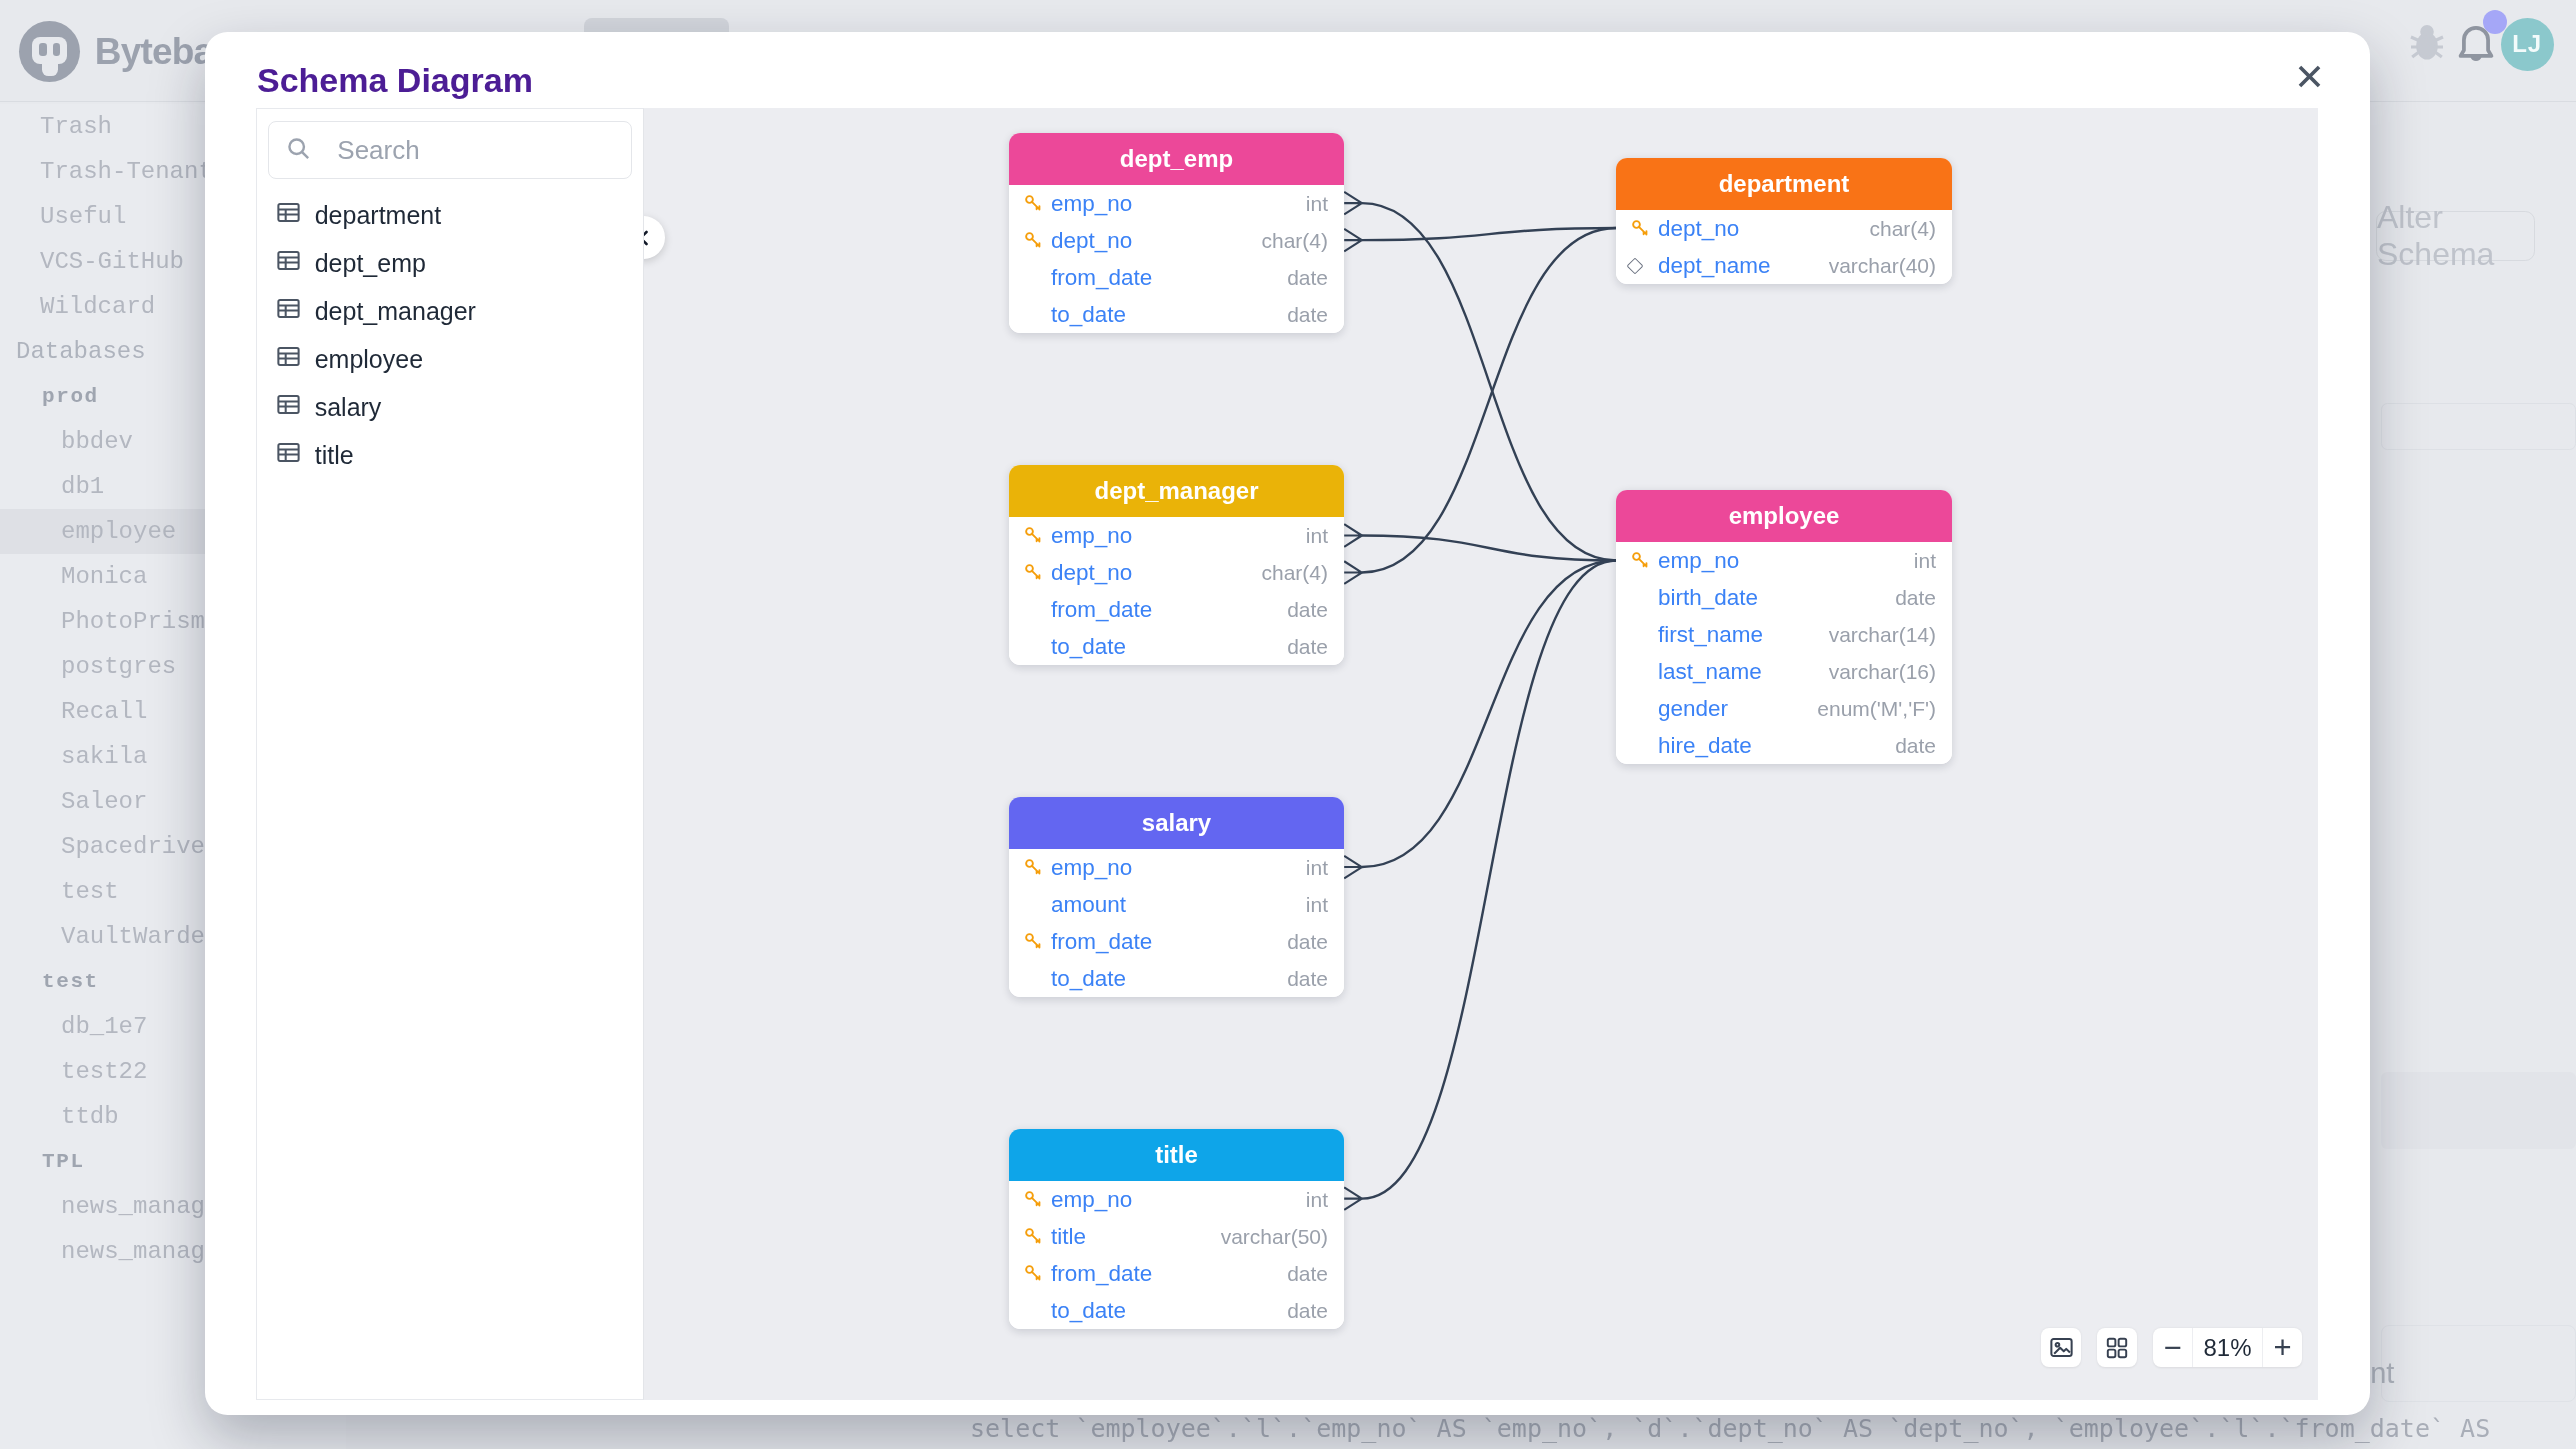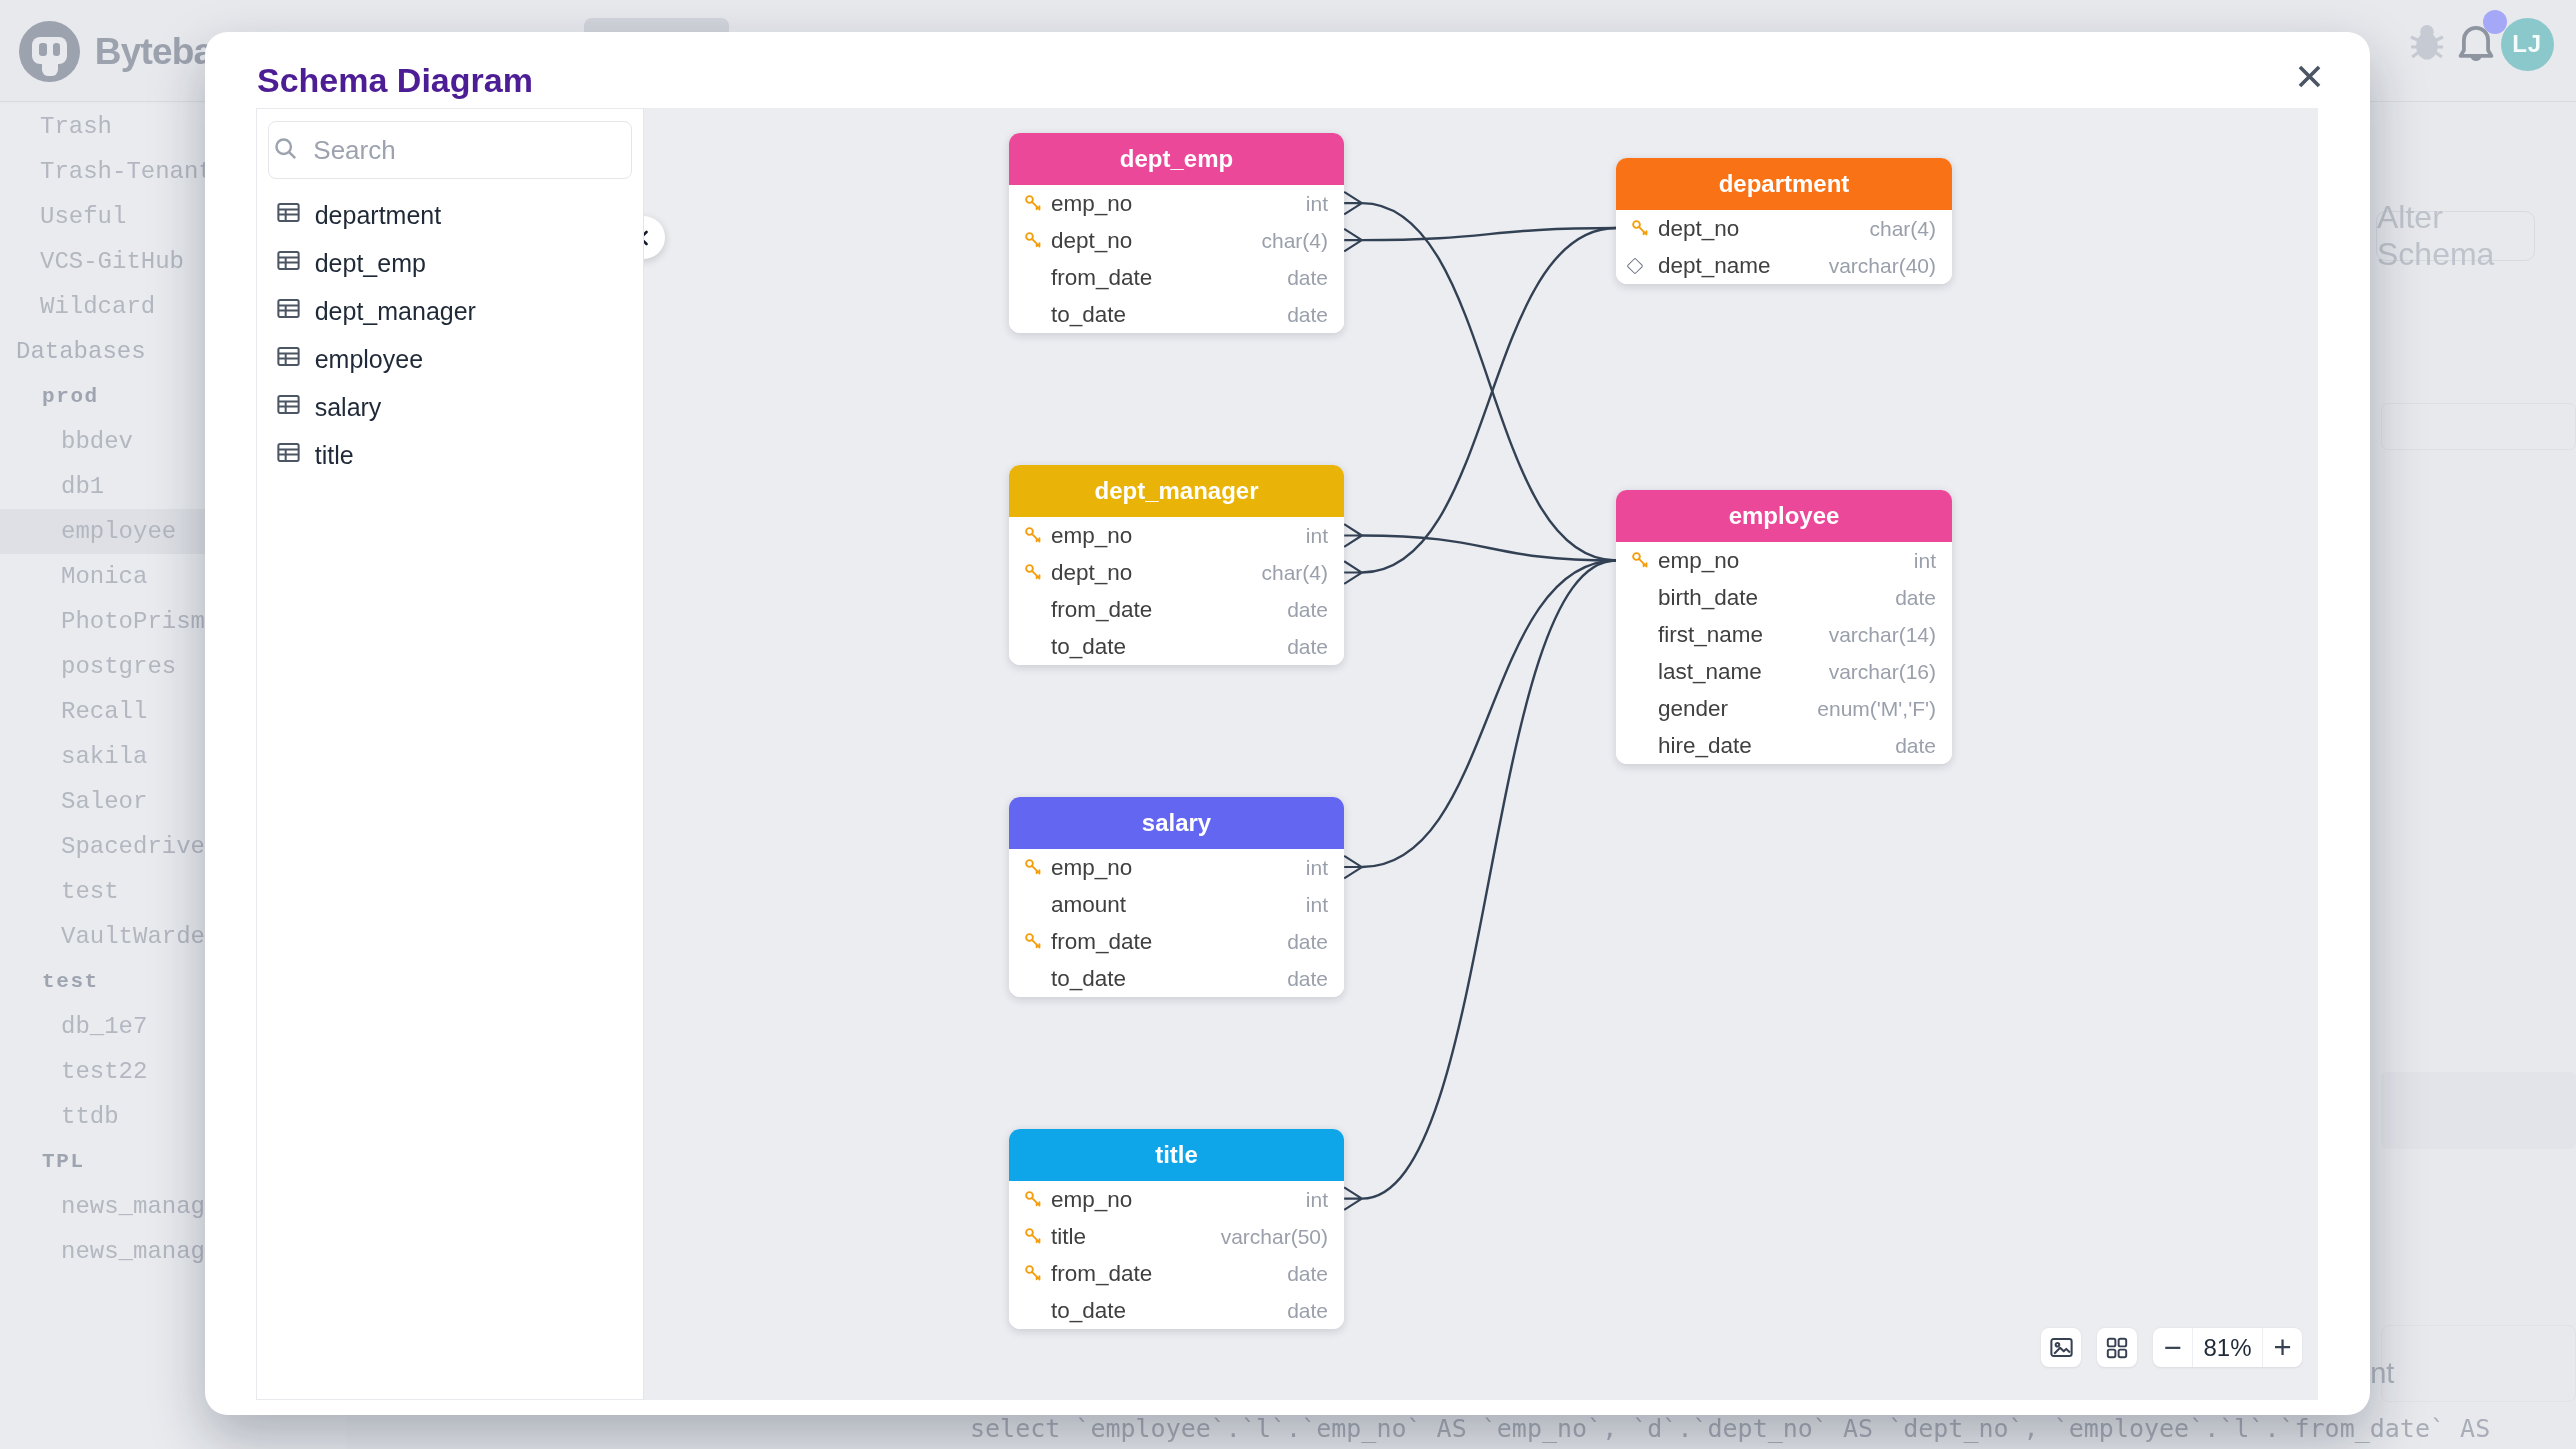--- a/index.html
+++ b/index.html
@@ -38,36 +38,36 @@
   .bg-box-3 { position:absolute; left:2381px; top:1325px; width:195px; height:77px; border:1.6px solid #DFE2E7; border-radius:8px; }
   .bg-ent { position:absolute; left:2354px; top:1357px; font-size:29px; color:#ADB2BB; }
   .bg-sql { position:absolute; left:970px; top:1414px; width:1562px; font-family:"DejaVu Sans Mono", monospace; font-size:25px; color:#A9AEB8; white-space:nowrap; overflow:hidden; }
 
   
   .modal { position:absolute; left:205px; top:32px; width:2165px; height:1383px; background:#FFFFFF; border-radius:22.5px; box-shadow:0 24px 56px rgba(15,23,42,0.28); }
   .modal-title { position:absolute; left:52px; top:29px; font-size:34px; font-weight:700; color:#4c1d95; }
   .modal-close { position:absolute; right:45px; top:27px; font-size:37px; color:#4B5563; line-height:1; cursor:pointer; }
 
   .list-panel { position:absolute; left:51px; top:76px; width:388px; height:1292px; background:#FFFFFF; border:1.6px solid #E7E9ED; border-right:1.6px solid #E3E5E9; }
-  .search-box { position:absolute; left:11.3px; top:12px; width:364px; height:58px; border:1.6px solid #E4E6EA; border-radius:8px; display:flex; align-items:center; padding-left:2px; gap:13px; background:#fff; }
+  .search-box { position:absolute; left:11.3px; top:12px; width:364px; height:58px; border:1.6px solid #E4E6EA; border-radius:8px; display:flex; align-items:center; padding-left:15px; gap:24px; background:#fff; }
   .search-box input { border:none; outline:none; font-size:26px; color:#374151; width:274px; font-family:"Liberation Sans", sans-serif; background:transparent; }
   .search-box input::placeholder { color:#9CA3AF; }
   .tbl-list { position:absolute; left:0; top:82px; width:100%; }
   .tbl-li { height:48px; display:flex; align-items:center; gap:13px; padding-left:17.7px; font-size:25px; color:#1F2937; cursor:pointer; }
 
   .collapse-btn { position:absolute; left:-22px; top:108px; width:43px; height:43px; border-radius:50%; background:#fff; box-shadow:0 2.4px 8px rgba(0,0,0,0.16); display:flex; align-items:center; justify-content:center; z-index:5; cursor:pointer; }
 
   .canvas { position:absolute; left:439px; top:76px; width:1674px; height:1292px; background:#ECEDF1; overflow:hidden; }
   .edges-svg { position:absolute; left:0; top:0; }
 
   .db-table { position:absolute; border-radius:11.3px; background:#fff; box-shadow:0 2.4px 8px rgba(15,23,42,0.14); overflow:hidden; }
   .db-table-header { height:52px; display:flex; align-items:center; justify-content:center; color:#fff; font-size:24px; font-weight:bold; }
   .db-row { height:37px; display:flex; align-items:center; padding:0 16px 0 13px; background:#fff; }
   .db-row .cicon { width:29px; display:flex; align-items:center; }
-  .db-row .cname { font-size:22.5px; color:#404040; }
+  .db-row .cname { font-size:22.5px; color:#3b82f6; }
   .db-row .ctype { margin-left:auto; font-size:21px; color:#9AA0AB; }
   .diamond { width:12px; height:12px; border:1.6px solid #6B7280; transform:rotate(45deg); border-radius:1.6px; }
 
   .canvas-controls { position:absolute; top:1220px; left:1397px; display:flex; align-items:center; gap:16px; }
   .ctl-btn { width:40px; height:39px; background:#fff; border-radius:8px; display:flex; align-items:center; justify-content:center; box-shadow:0 0.8px 2.4px rgba(0,0,0,0.08); cursor:pointer; }
   .zoom-group { display:flex; align-items:stretch; height:39px; background:#fff; border-radius:8px; box-shadow:0 0.8px 2.4px rgba(0,0,0,0.08); overflow:hidden; }
   .zoom-seg { display:flex; align-items:center; justify-content:center; cursor:pointer; }
   .zoom-minus { width:40px; font-size:31px; color:#374151; border-right:1.6px solid #EDEEF1; }
   .zoom-level { width:69px; font-size:24px; color:#1F2937; }
   .zoom-plus { width:40px; font-size:31px; color:#374151; border-left:1.6px solid #EDEEF1; }

